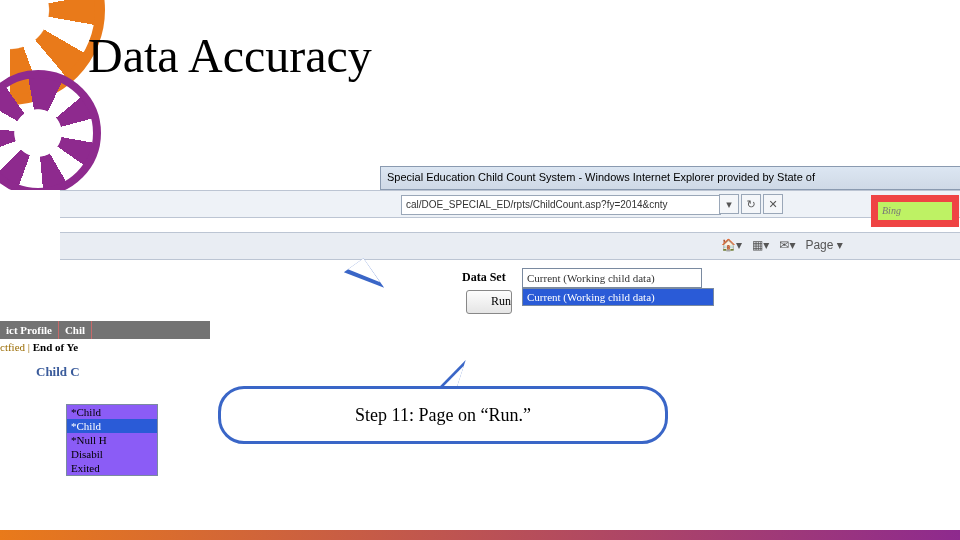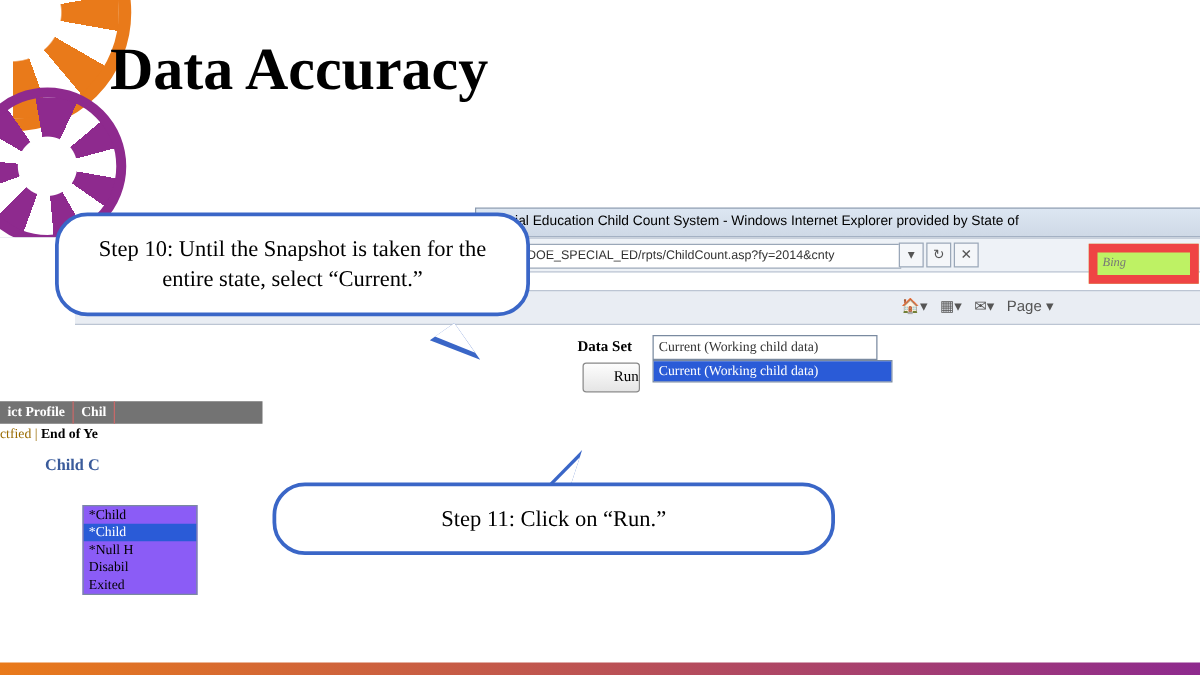--- a/index.html
+++ b/index.html
@@ -9,21 +9,21 @@
   .gear{position:absolute;border-radius:50%}
   .gear-orange{width:170px;height:170px;left:-85px;top:-85px;background:
     radial-gradient(circle,#fff 32%,transparent 33%),
     conic-gradient(#e97a1a 0 20deg,transparent 20deg 40deg,#e97a1a 40deg 60deg,transparent 60deg 80deg,#e97a1a 80deg 100deg,transparent 100deg 120deg,#e97a1a 120deg 140deg,transparent 140deg 160deg,#e97a1a 160deg 180deg,transparent 180deg 200deg,#e97a1a 200deg 220deg,transparent 220deg 240deg,#e97a1a 240deg 260deg,transparent 260deg 280deg,#e97a1a 280deg 300deg,transparent 300deg 320deg,#e97a1a 320deg 340deg,transparent 340deg 360deg);
     border:10px solid #e97a1a}
   .gear-purple{width:110px;height:110px;left:-25px;top:70px;background:
     radial-gradient(circle,#fff 30%,transparent 31%),
     conic-gradient(#8e2a8e 0 25deg,transparent 25deg 50deg,#8e2a8e 50deg 75deg,transparent 75deg 100deg,#8e2a8e 100deg 125deg,transparent 125deg 150deg,#8e2a8e 150deg 175deg,transparent 175deg 200deg,#8e2a8e 200deg 225deg,transparent 225deg 250deg,#8e2a8e 250deg 275deg,transparent 275deg 300deg,#8e2a8e 300deg 325deg,transparent 325deg 350deg,#8e2a8e 350deg 360deg);
     border:8px solid #8e2a8e}
 
-  .title{position:absolute;left:88px;top:28px;font-size:48px;font-weight:700;color:#000;font-family:"Segoe Script","Comic Sans MS",cursive}
+  .title{position:absolute;left:88px;top:28px;font-size:48px;font-weight:400;color:#000;font-family:"Segoe Script","Comic Sans MS",cursive}
 
   
   .shot{position:absolute;left:0;top:166px;width:960px;height:300px}
   .shot-titlebar{position:absolute;left:380px;top:0;width:580px;height:22px;background:linear-gradient(#dce6f2,#cfd9e6);border:1px solid #8a9ab0;font:11px/20px "Segoe UI",Tahoma,sans-serif;color:#000;padding-left:6px;white-space:nowrap;overflow:hidden}
   .shot-addr{position:absolute;left:0;top:24px;width:960px;height:26px;background:#eef2f7;border:1px solid #bcc5d3}
   .shot-addr .url{position:absolute;left:400px;top:4px;width:310px;height:18px;background:#fff;border:1px solid #9aa7b8;font:10px/18px Tahoma,sans-serif;color:#333;padding:0 4px;overflow:hidden;white-space:nowrap}
   .shot-addr .nav{position:absolute;left:718px;top:3px;display:flex;gap:2px}
   .shot-addr .nav span{width:18px;height:18px;border:1px solid #9aa7b8;background:#f4f6f9;font:11px/18px sans-serif;text-align:center;color:#555}
   .shot-addr .bing{position:absolute;left:870px;top:4px;width:70px;height:18px;border:7px solid #ef4444;background:#bef264;font:italic 10px/18px Tahoma;color:#777;padding-left:4px}
   .shot-toolbar{position:absolute;left:0;top:66px;width:960px;height:26px;background:#e9edf3;border:1px solid #bcc5d3}
@@ -107,19 +107,18 @@
     <div class="listbox">
       <div>*Child</div>
       <div class="sel">*Child</div>
       <div>*Null H</div>
       <div>Disabil</div>
       <div>Exited</div>
     </div>
   </div>
 
   <div class="tail t1"></div>
-  <div class="callout c1">Step 10:  Until the Snapshot is taken for the entire state, select “Current.”</div>
 
   <div class="tail t2"></div>
-  <div class="callout c2">Step 11:  Click on “Run.”</div>
+  <div class="callout c2">Step 11:  Page on “Run.”</div>
 
   <div class="footerbar"></div>
 </div>
 
 </body></html>

